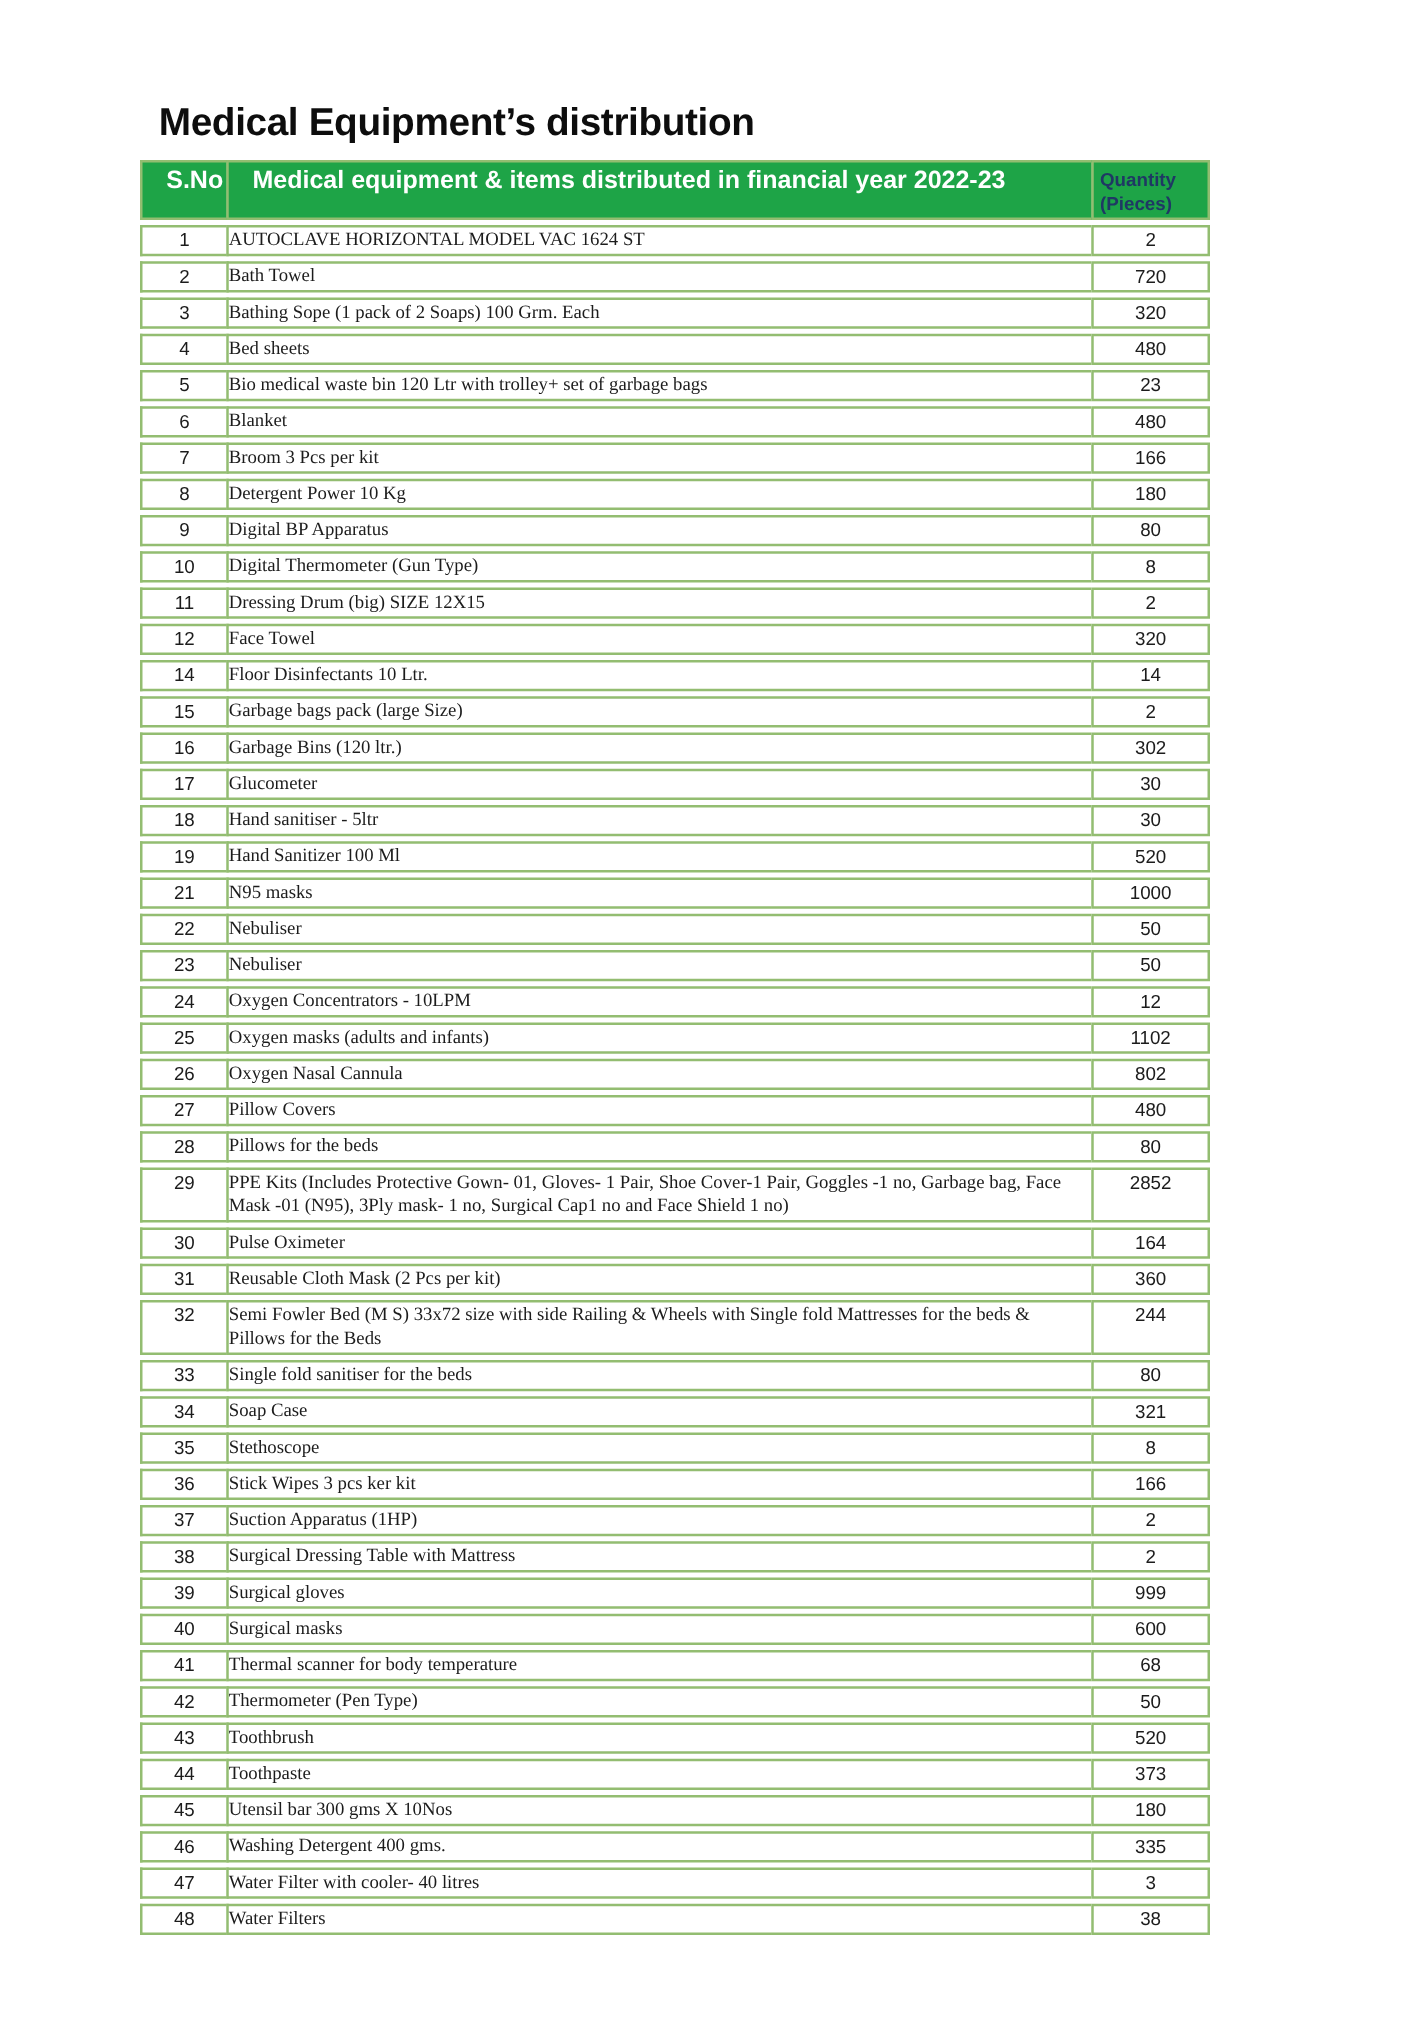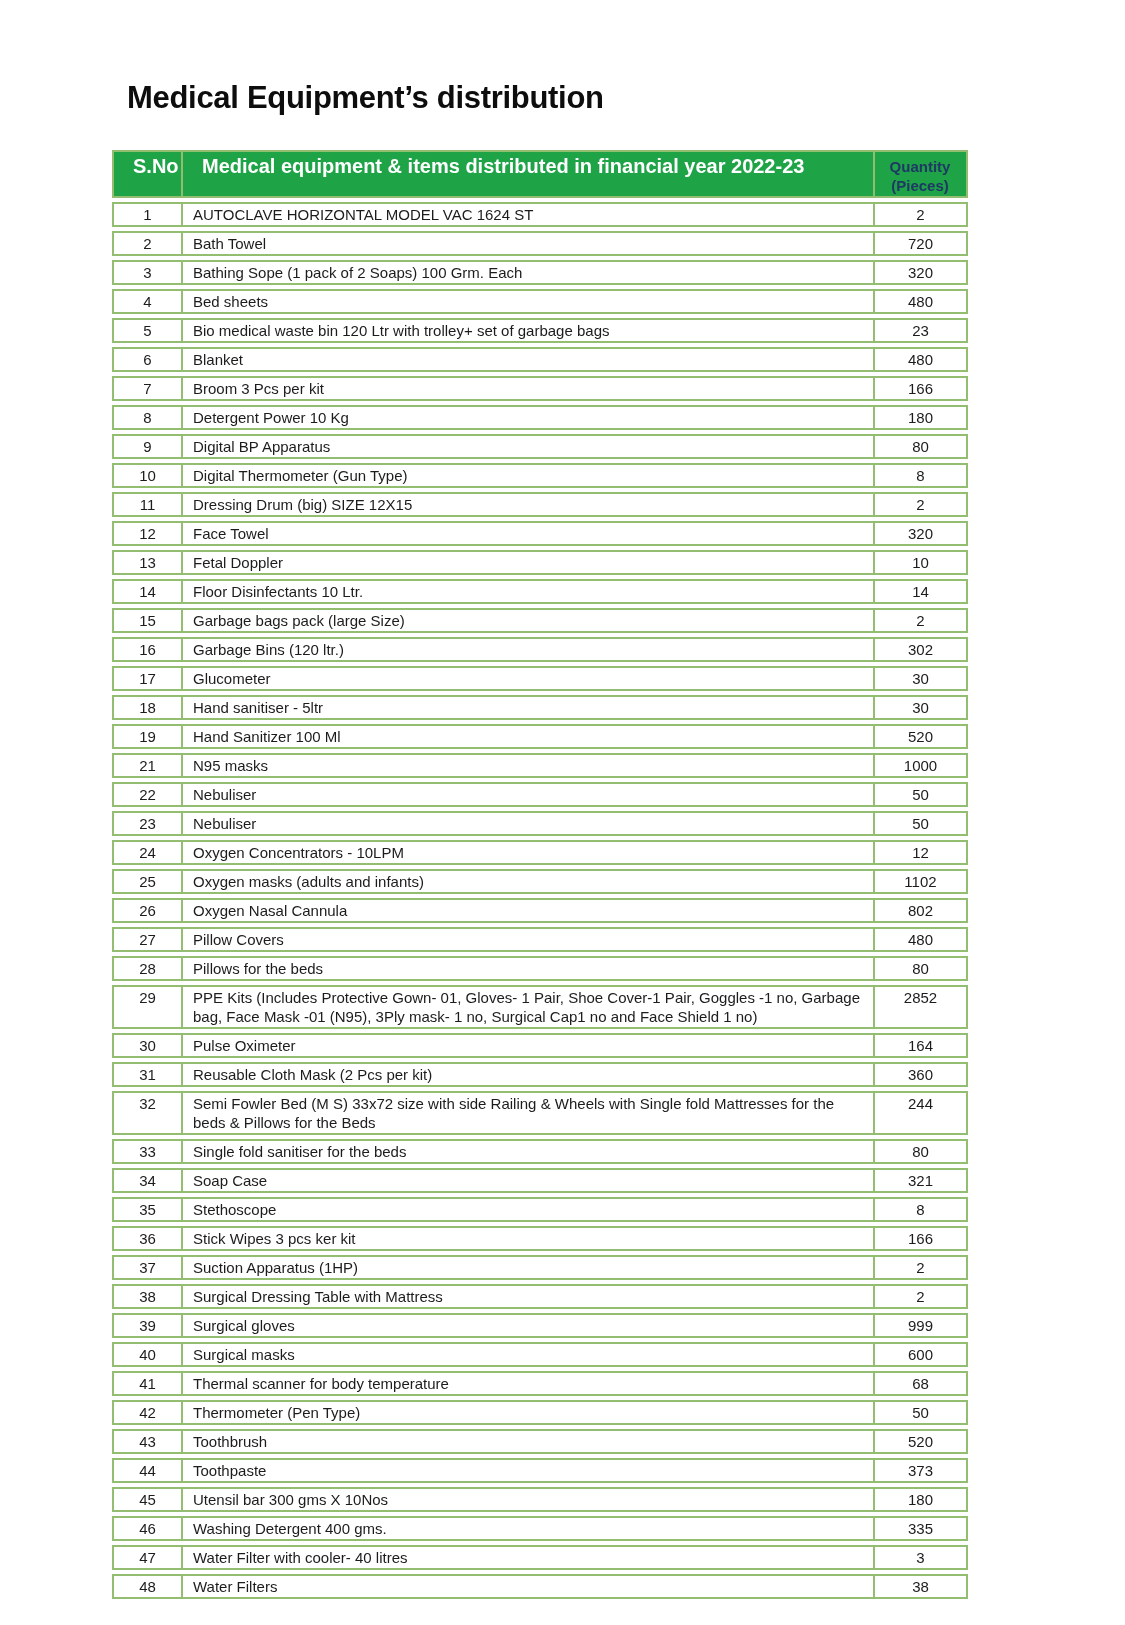--- a/index.html
+++ b/index.html
@@ -13,56 +13,56 @@
   html,body{margin:0;padding:0;}
   body{
     width:1125px;height:1625px;background:#ffffff;
     font-family:"Liberation Sans",sans-serif;
     color:var(--body_text);
     overflow:hidden;
   }
   .doc{padding:80px 0 0 112px;}
   .page-title{
     font-size:31px;line-height:36px;font-weight:bold;color:#0d0d0d;
-    margin:0 0 30px 15px;letter-spacing:-0.3px;
+    margin:0 0 8px 15px;letter-spacing:-0.3px;
   }
   table.equip{
     border-collapse:separate;border-spacing:0 4px;
     width:856px;table-layout:fixed;
   }
   col.w-sno{width:69px;}
   col.w-item{width:692px;}
   col.w-qty{width:95px;}
   th,td{
     border-top:2px solid var(--border_green);
     border-bottom:2px solid var(--border_green);
     border-left:2px solid var(--border_green);
     vertical-align:top;
   }
-  th:last-child,td:last-child{border-right:2px solid var(--border_green);text-align:center;}
+  th:last-child,td:last-child{border-right:2px solid var(--border_green);}
   thead th{
     background:var(--header_green);
     color:var(--header_text);
     font-size:20px;line-height:23px;font-weight:bold;
     text-align:left;
     height:48px;
     padding:3px 6px 0 19px;
   }
   thead th.c-qty{
     font-size:15px;line-height:19px;
     color:var(--qty_header_text);
     padding-top:5px;padding-left:5px;
   }
   tbody td{
     font-size:15px;line-height:19px;
     padding:1px 0;
     background:#ffffff;
   }
   tbody td.c-sno{text-align:center;}
-  tbody td.c-item{padding-left:10px;padding-right:10px;}
+  tbody td.c-item{padding-right:10px;font-family:Liberation Serif, serif;}
   tbody td.c-qty{text-align:center;}
 </style>
 </head>
 <body>
 
 <div class="doc">
   <h1 class="page-title">Medical Equipment’s distribution</h1>
 
   <table class="equip">
     <colgroup>
@@ -143,25 +143,20 @@
     <td class="c-item">Dressing Drum (big) SIZE 12X15</td>
     <td class="c-qty">2</td>
   </tr>
 
   <tr>
     <td class="c-sno">12</td>
     <td class="c-item">Face Towel</td>
     <td class="c-qty">320</td>
   </tr>
 
-  <tr>
-    <td class="c-sno">13</td>
-    <td class="c-item">Fetal Doppler</td>
-    <td class="c-qty">10</td>
-  </tr>
 
   <tr>
     <td class="c-sno">14</td>
     <td class="c-item">Floor Disinfectants 10 Ltr.</td>
     <td class="c-qty">14</td>
   </tr>
 
   <tr>
     <td class="c-sno">15</td>
     <td class="c-item">Garbage bags pack (large Size)</td>

